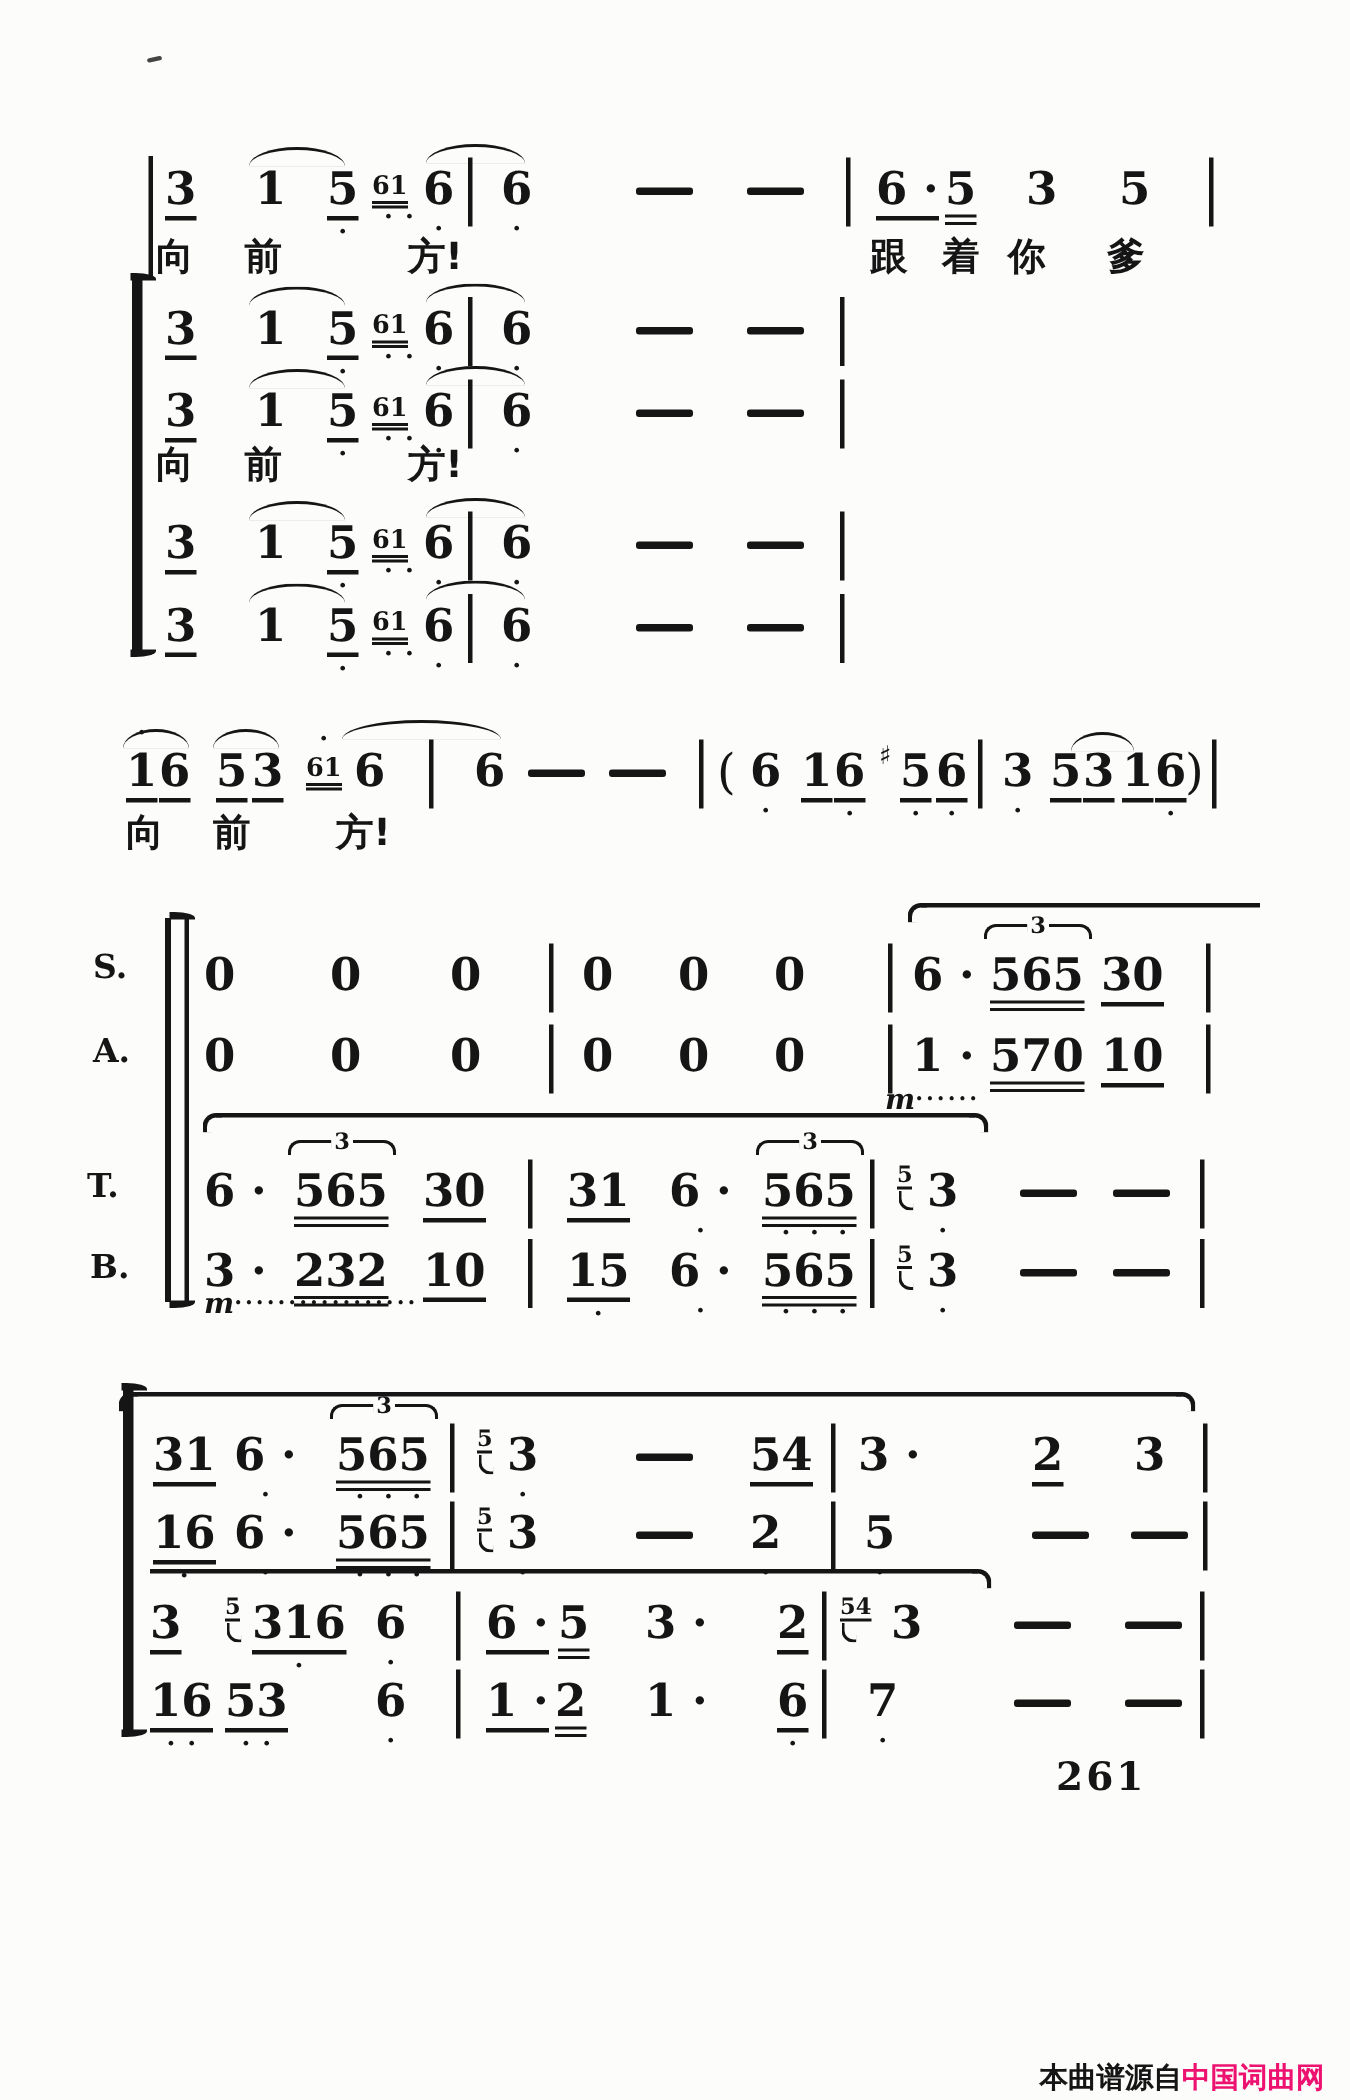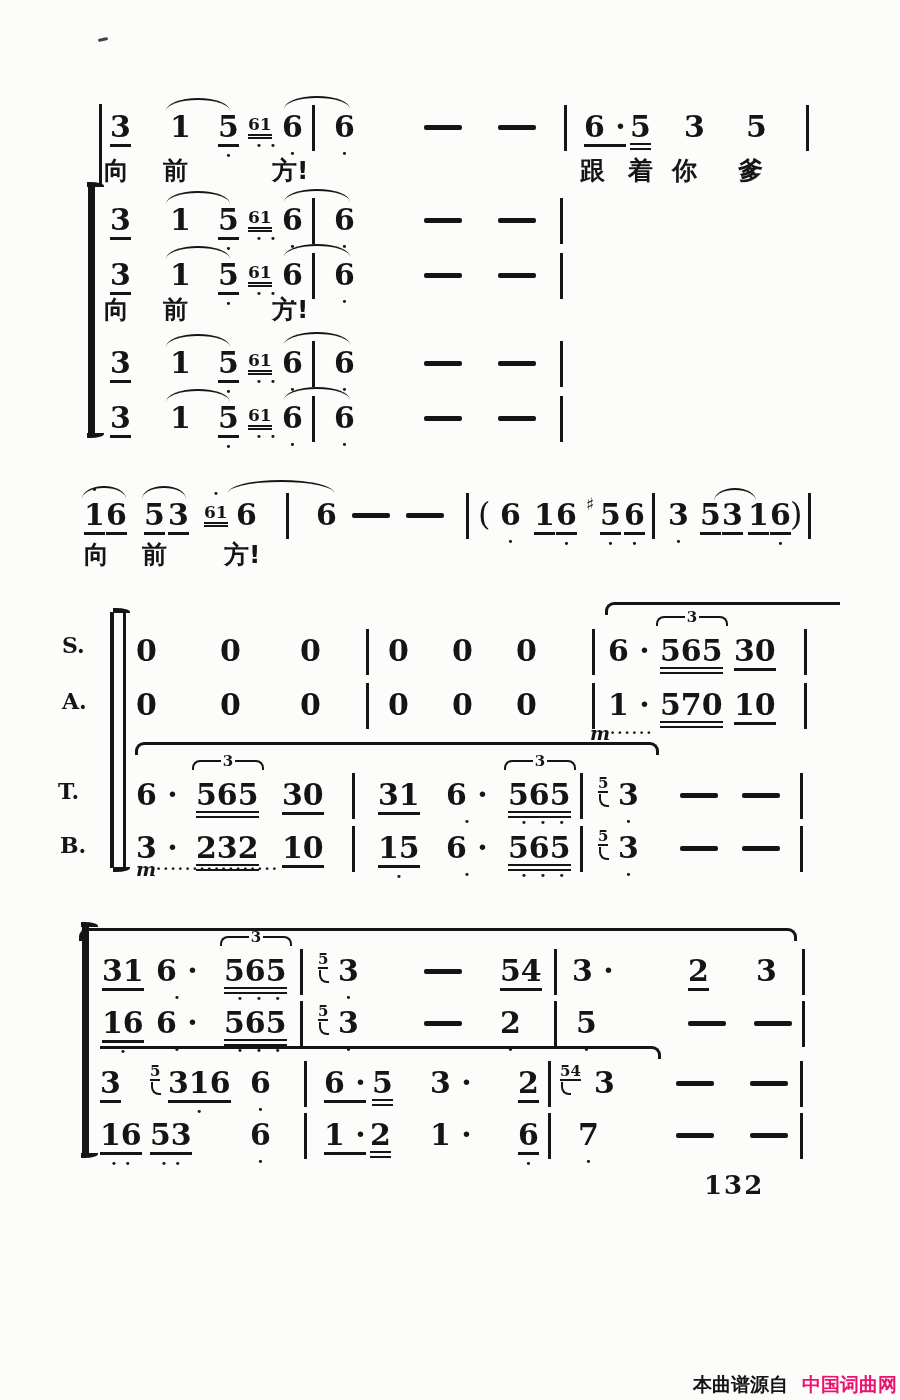--- a/index.html
+++ b/index.html
@@ -48,21 +48,21 @@
   .bracket::before{top:-4px;border-radius:0 80% 0 0;}
   .bracket::after{bottom:-4px;border-radius:0 0 80% 0;}
   .vline{position:absolute;width:3px;background:#151515;}
   .vlabel{position:absolute;font-size:22px;font-weight:700;font-family:"DejaVu Serif",serif;}
   .dyn{position:absolute;font-size:19px;font-weight:700;font-style:italic;line-height:1;}
   .dyn .ddots{font-style:normal;font-size:15px;letter-spacing:2px;vertical-align:2px;}
   #page-number{position:absolute;left:704px;top:1170px;font-size:26px;font-weight:700;
        letter-spacing:2px;}
   #watermark{position:absolute;left:693px;top:1372px;font-family:"DejaVu Sans",sans-serif;
        font-weight:700;font-size:19px;white-space:nowrap;}
-  #watermark .site{margin-left:14px;}
+  #watermark .site{}
   .speck{position:absolute;left:98px;top:38px;width:10px;height:3px;background:#444;
        border-radius:2px;transform:rotate(-12deg);}
 </style>
 </head>
 <body>
 
 <div id="page" style="background: rgb(252, 252, 250);">
   <div class="speck"></div>
   <div id="score-root">
       <div class="score-line" style="top: 112px;">
@@ -357,17 +357,17 @@
         <div class="t3">3</div>
         <div class="aR"></div>
       </div>
       <div class="dyn" style="left: 590px; top: 724px;">m<div class="ddots" style="display: inline;">······</div></div>
       <div class="dyn" style="left: 136px; top: 860px;">m<div class="ddots" style="display: inline;">·················</div></div>
       <div class="vlabel" style="left: 62px; top: 632px;">S.</div>
       <div class="vlabel" style="left: 62px; top: 688px;">A.</div>
       <div class="vlabel" style="left: 58px; top: 778px;">T.</div>
       <div class="vlabel" style="left: 60px; top: 832px;">B.</div>
     </div>
-  <div id="page-number">132</div>
+  <div id="page-number">261</div>
   <div id="watermark">
     <span>本曲谱源自</span><span class="site" style="color: rgb(237, 17, 112);">中国词曲网</span>
   </div>
 </div>
 
 </body></html>

